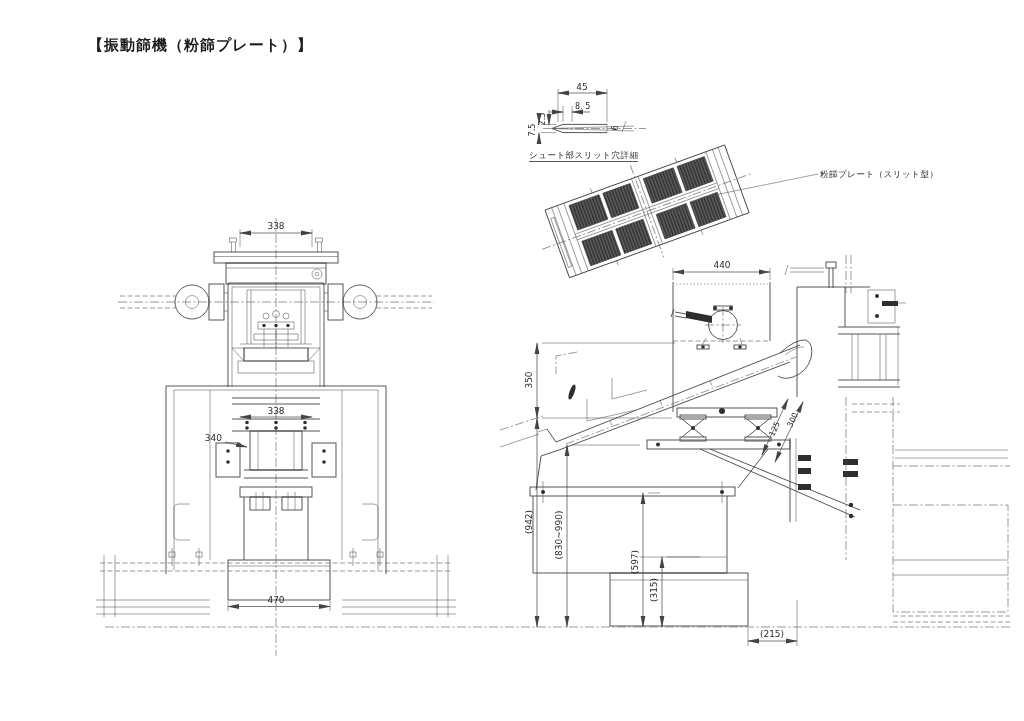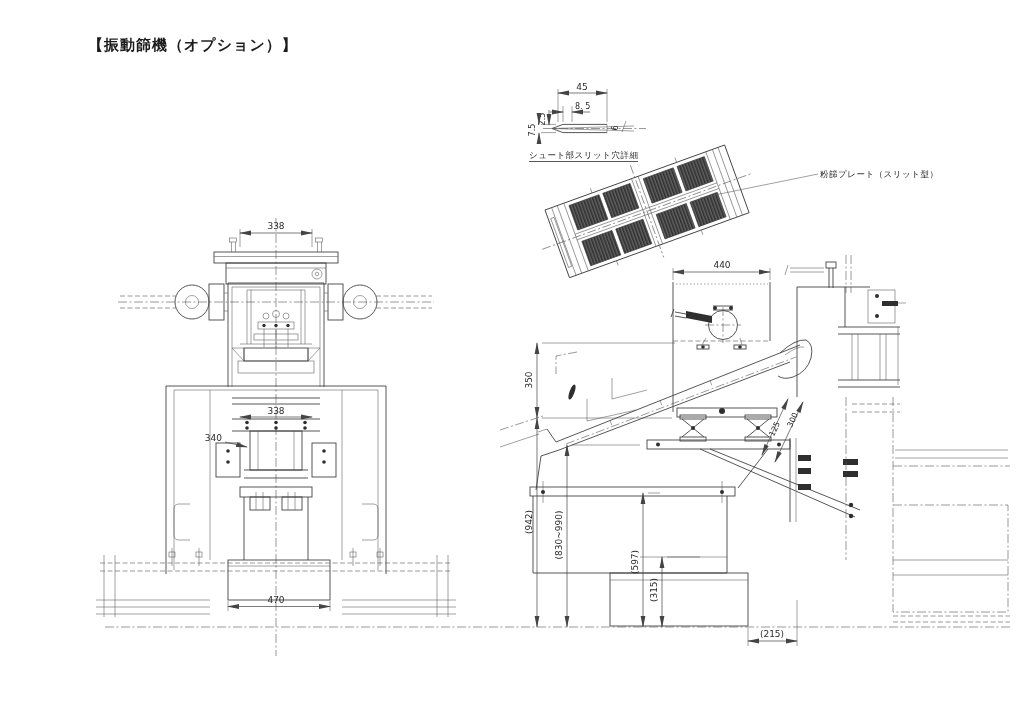--- a/index.html
+++ b/index.html
@@ -15,21 +15,21 @@
   .dimtxt{font:9px "DejaVu Sans",sans-serif;fill:#2a2a2a;}
   .dimtxt2{font:8px "DejaVu Sans",sans-serif;fill:#2a2a2a;}
   .jp{font:8.5px "DejaVu Sans",sans-serif;fill:#1c1c1c;letter-spacing:.5px;}
   .blk{fill:#2e2e2e;stroke:none;}
   .slitpanel{fill:url(#slits);stroke:#333;stroke-width:.6;}
 </style>
 </head>
 <body>
 
 <div class="sheet">
-  <div class="title">【振動篩機（オプション）】</div>
+  <div class="title">【振動篩機（粉篩プレート）】</div>
 
   <svg width="1024" height="721" viewBox="0 0 1024 721">
     <defs>
       <marker id="ar" viewBox="0 0 12 6" refX="11" refY="3" markerWidth="12" markerHeight="6" markerUnits="userSpaceOnUse" orient="auto-start-reverse">
         <path d="M0,0.6 L12,3 L0,5.4 Z" fill="#444"></path>
       </marker>
       <pattern id="slits" width="3" height="4" patternUnits="userSpaceOnUse">
         <rect width="3" height="4" fill="#2f2f2f"></rect>
         <line x1="2.2" y1="0" x2="2.2" y2="4" stroke="#9a9a9a" stroke-width="0.7"></line>
       </pattern>

